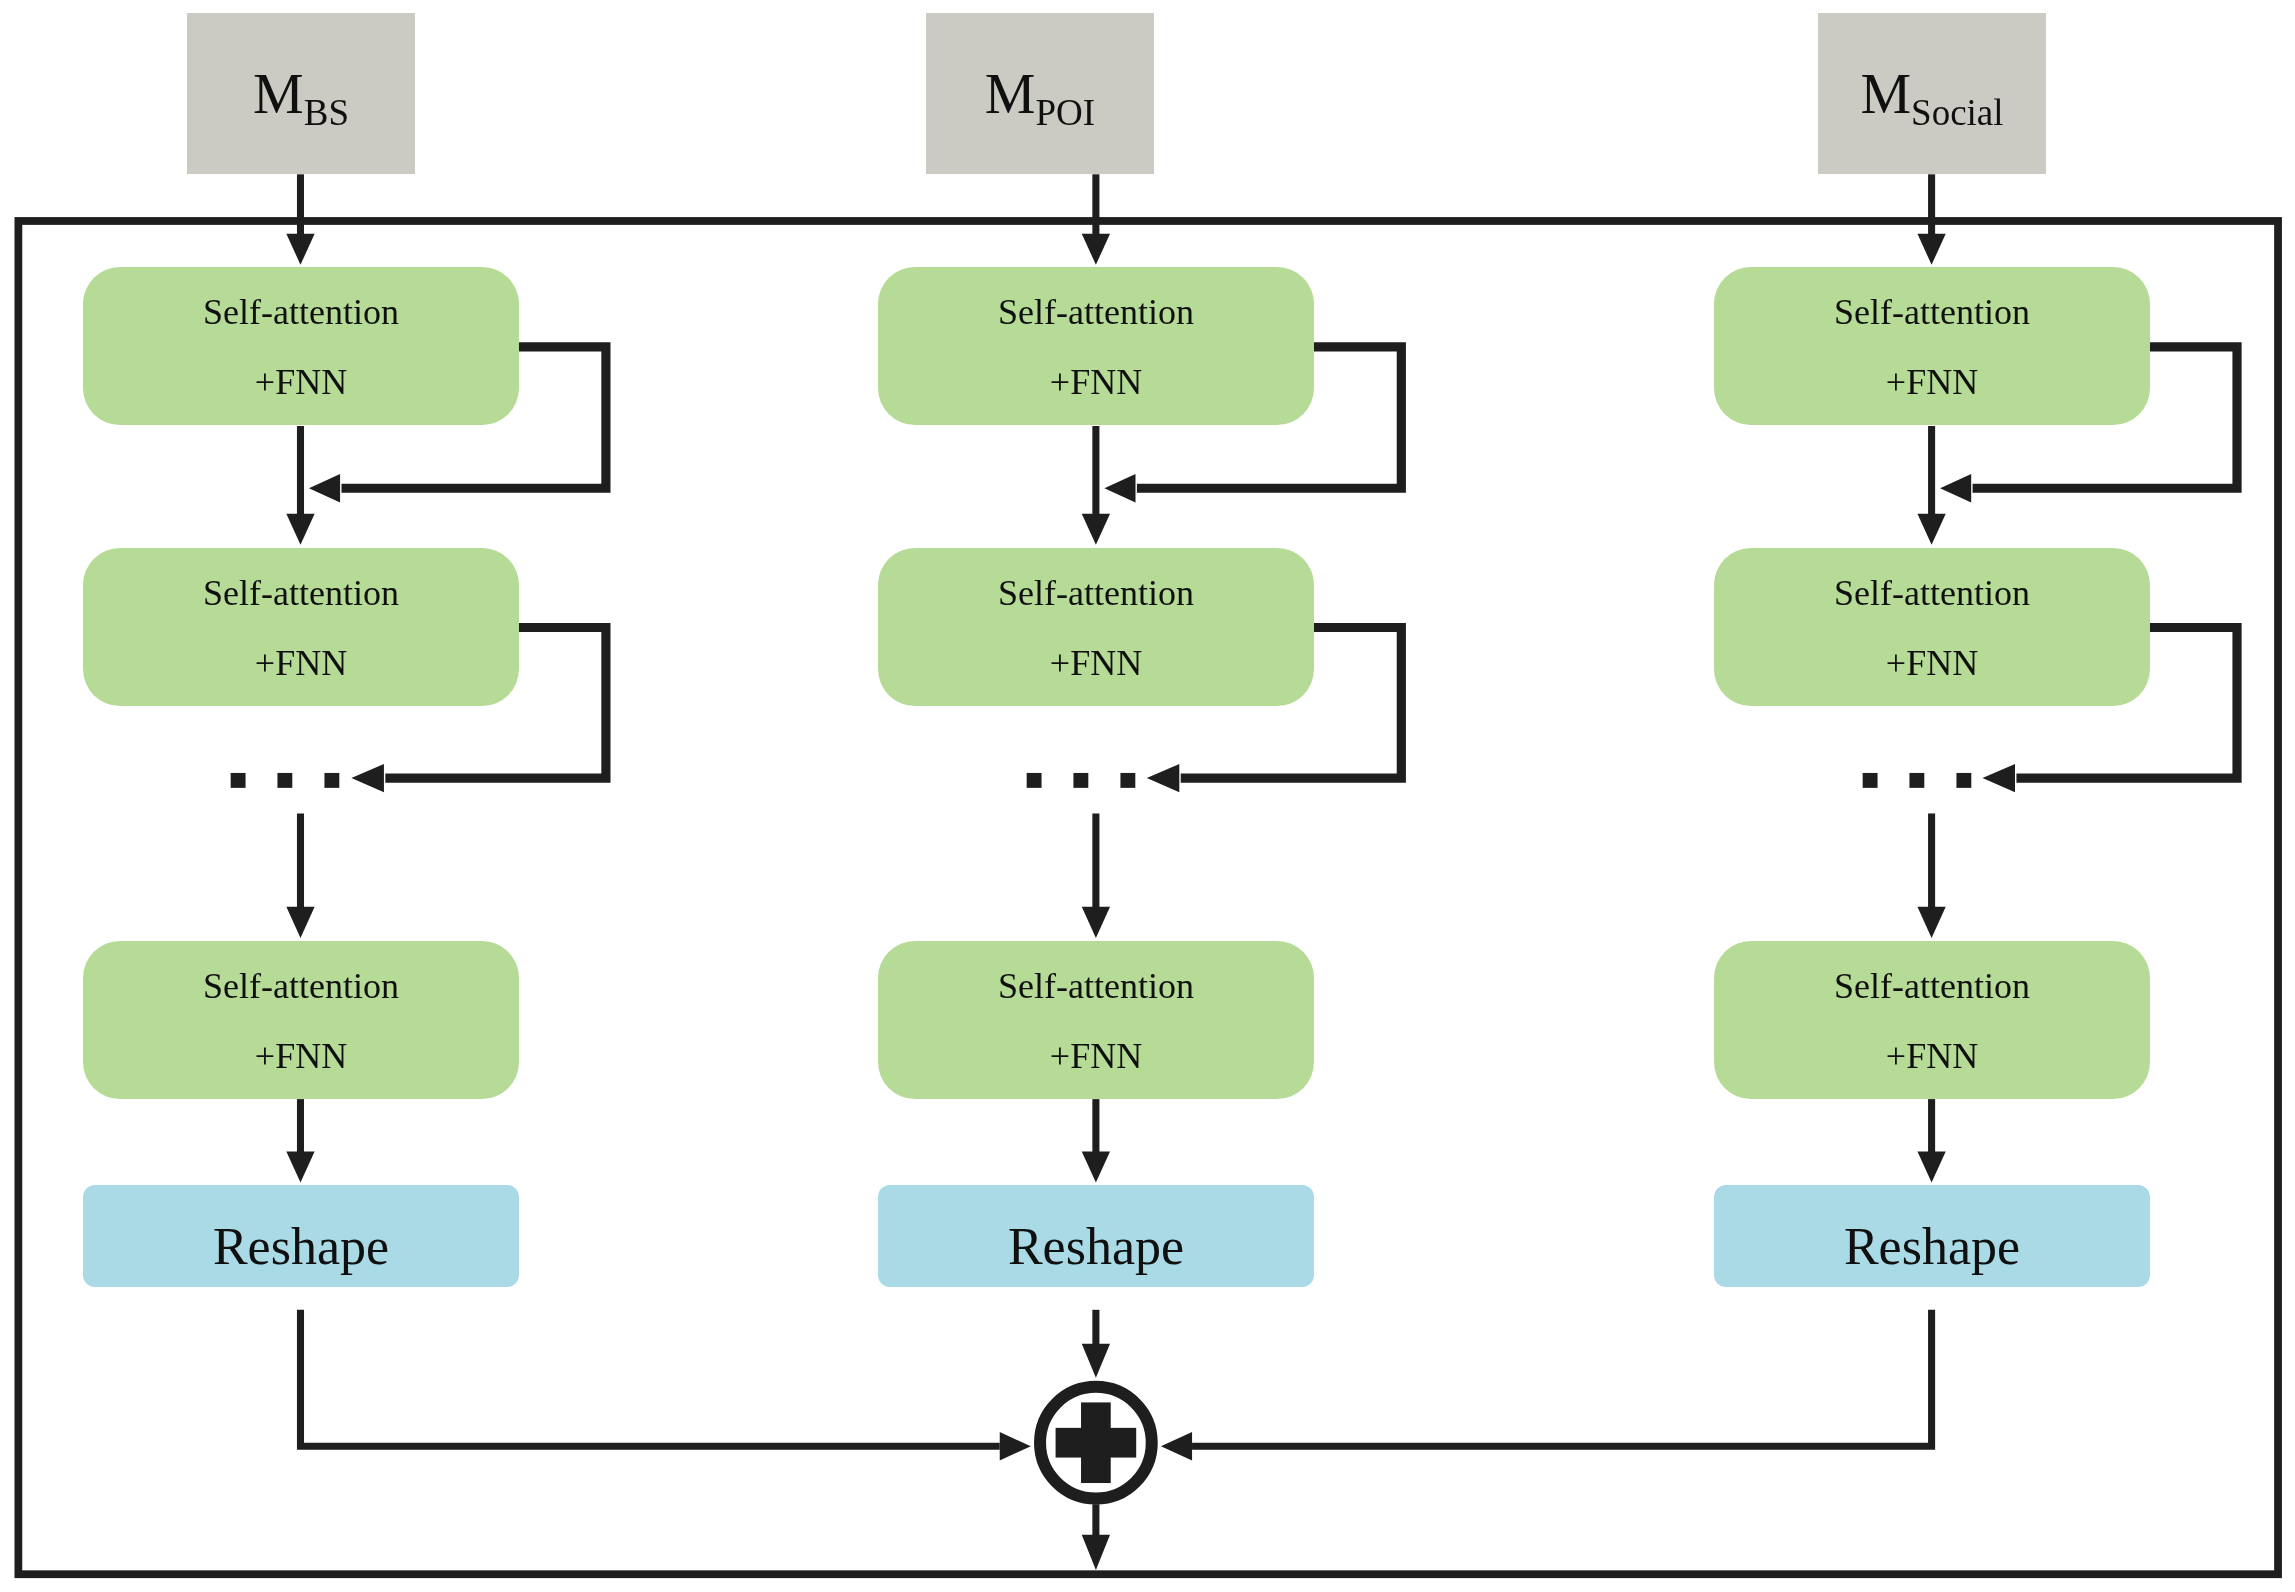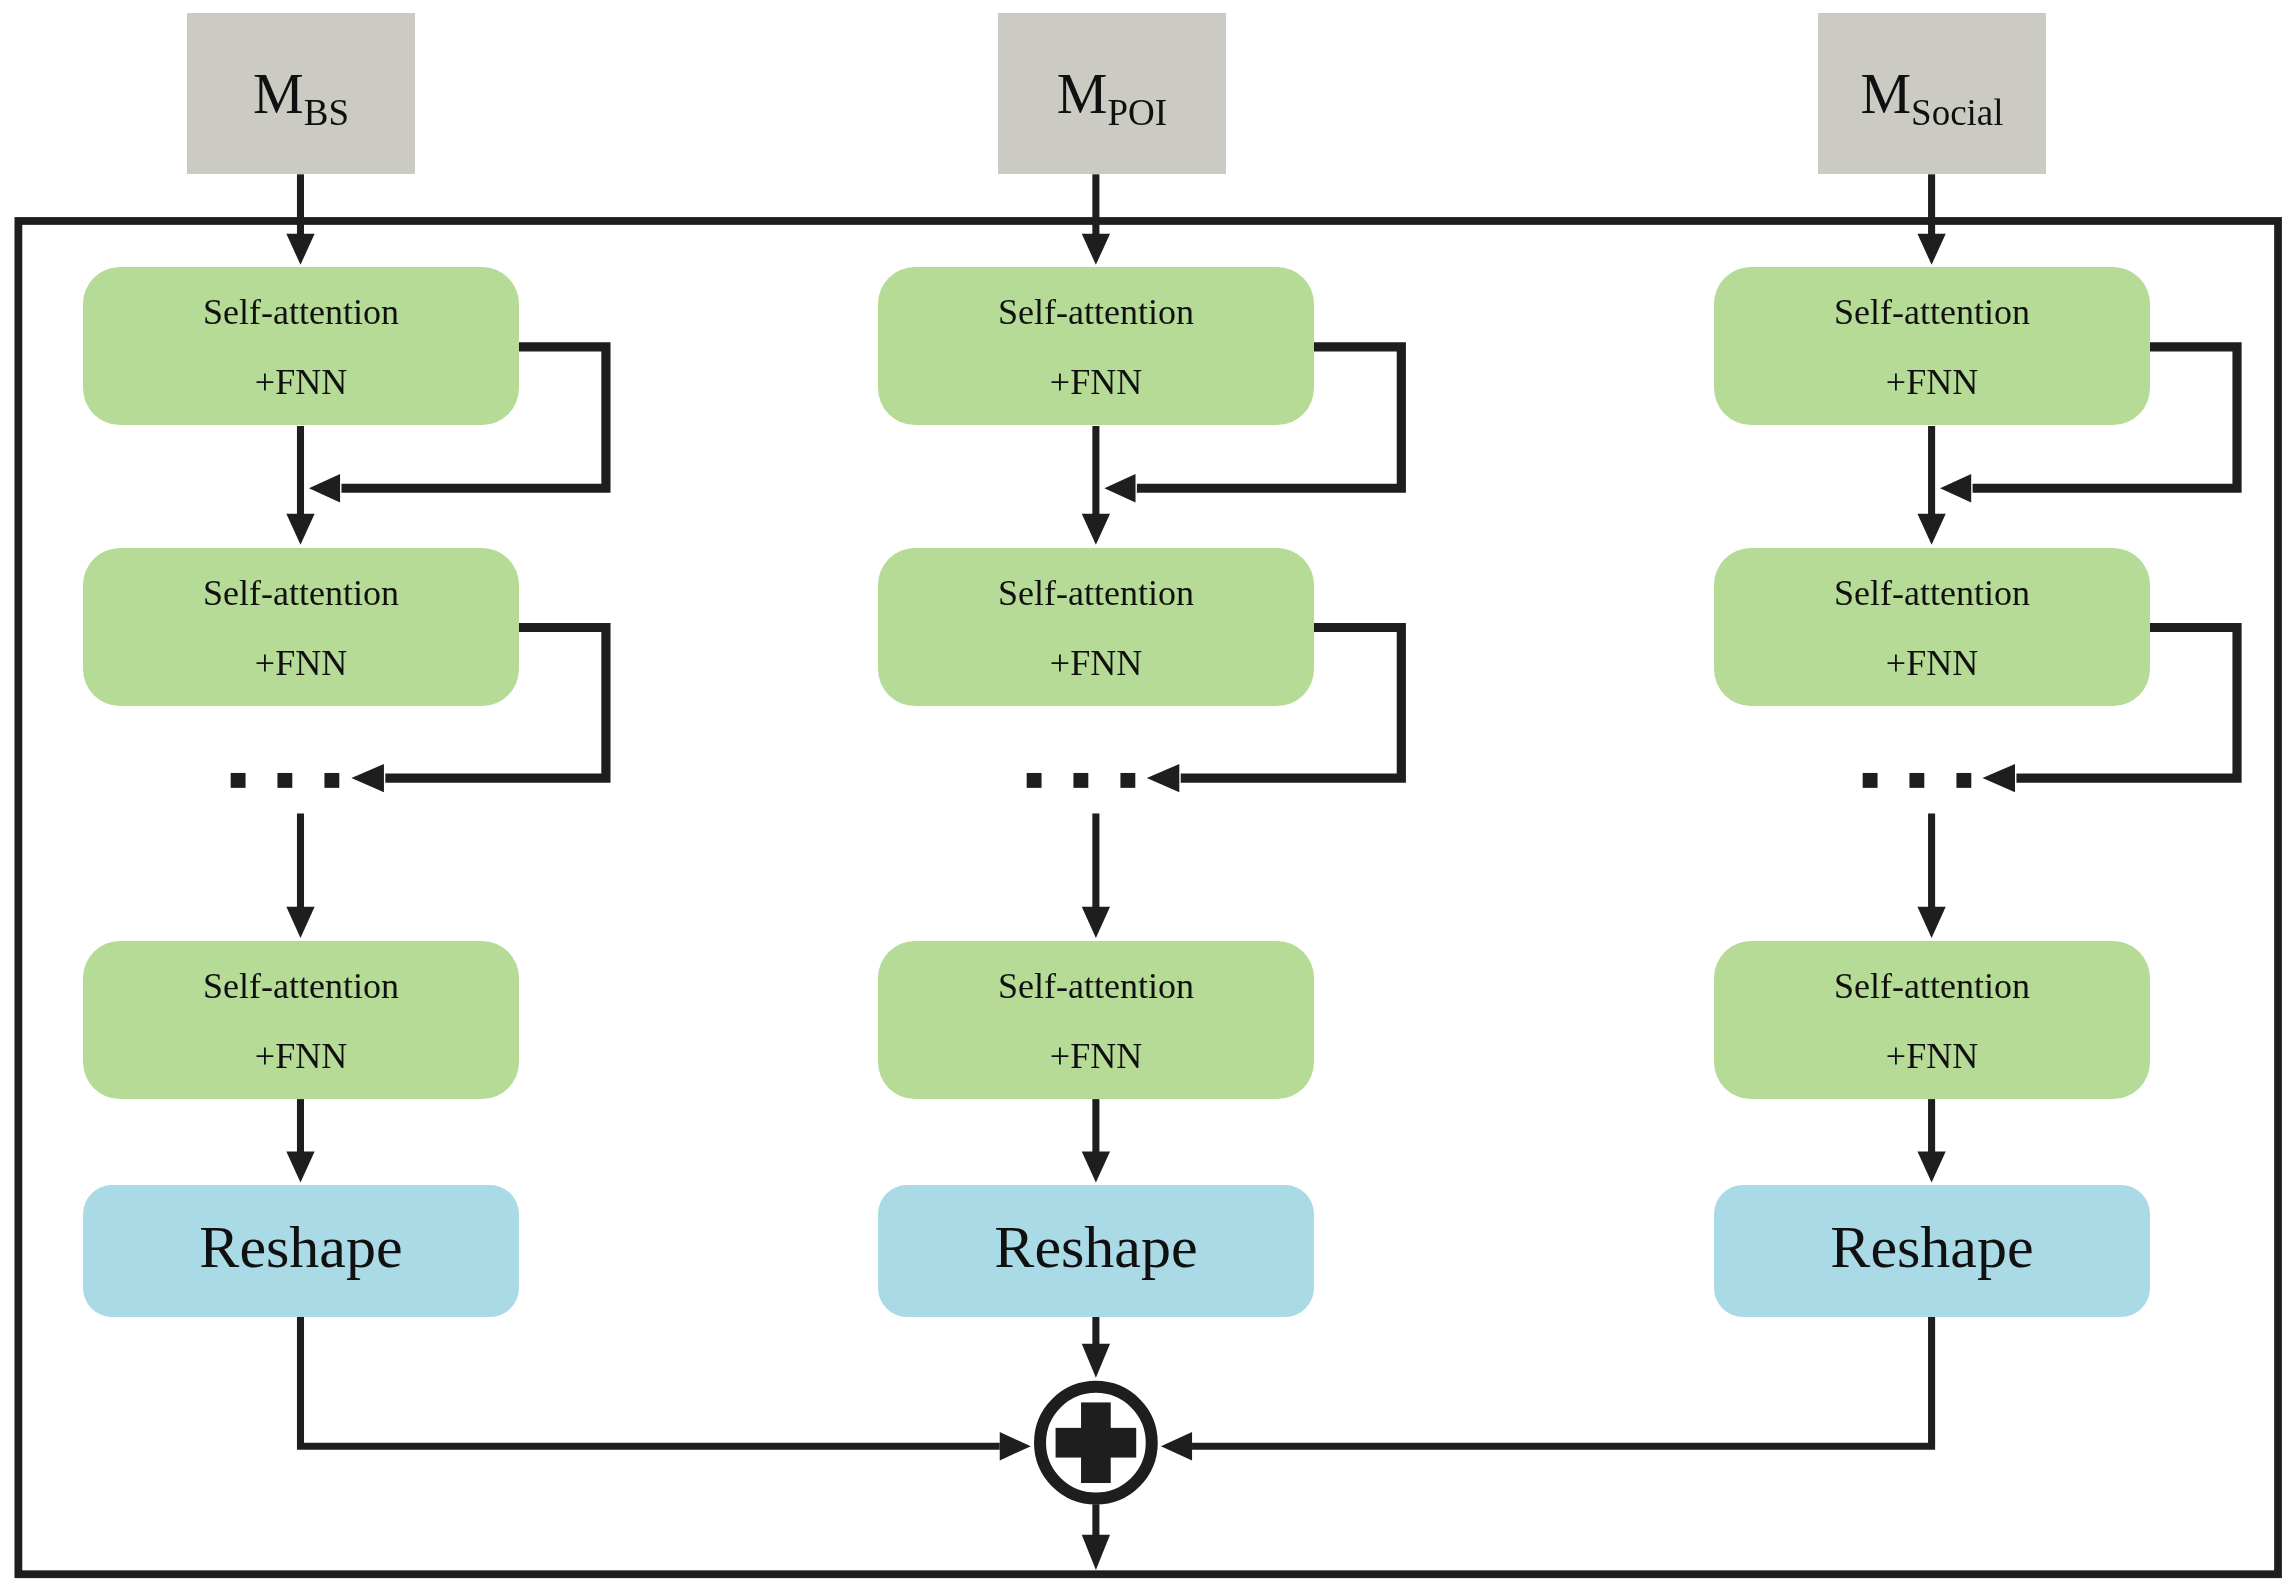--- a/index.html
+++ b/index.html
@@ -48,24 +48,24 @@
     background: #b6db96;
     border-radius: 37px;
     font-size: 36px;
   }
   .attn .ln {
     line-height: 70px;
   }
   .attn .ln1 { margin-top: 10px; }
   .reshape {
     width: 436px;
-    height: 132px;
+    height: 102px;
     background: #a9dae6;
-    border-radius: 29px;
-    font-size: 60px;
+    border-radius: 12px;
+    font-size: 52px;
     line-height: 124px;
   }
   .dots {
     position: absolute;
     top: 751px;
     width: 170px;
     height: 54px;
     line-height: 54px;
     text-align: center;
     font-family: "DejaVu Sans", sans-serif;
@@ -142,21 +142,21 @@
       <g fill="#1e1e1e">
         <rect x="1493" y="2019" width="114" height="42"></rect>
         <rect x="1529" y="1983" width="42" height="114"></rect>
       </g>
     </g>
   </svg>
 
   <div class="box input" style="left:187px">
     <span>M</span><sub>BS</sub>
   </div>
-  <div class="box input" style="left:998px">
+  <div class="box input" style="left:926px">
     <span>M</span><sub>POI</sub>
   </div>
   <div class="box input" style="left:1818px">
     <span>M</span><sub>Social</sub>
   </div>
 
   <div class="box attn" style="left:83px;top:267px">
     <div class="ln ln1">Self-attention</div>
     <div class="ln">+FNN</div>
   </div>

